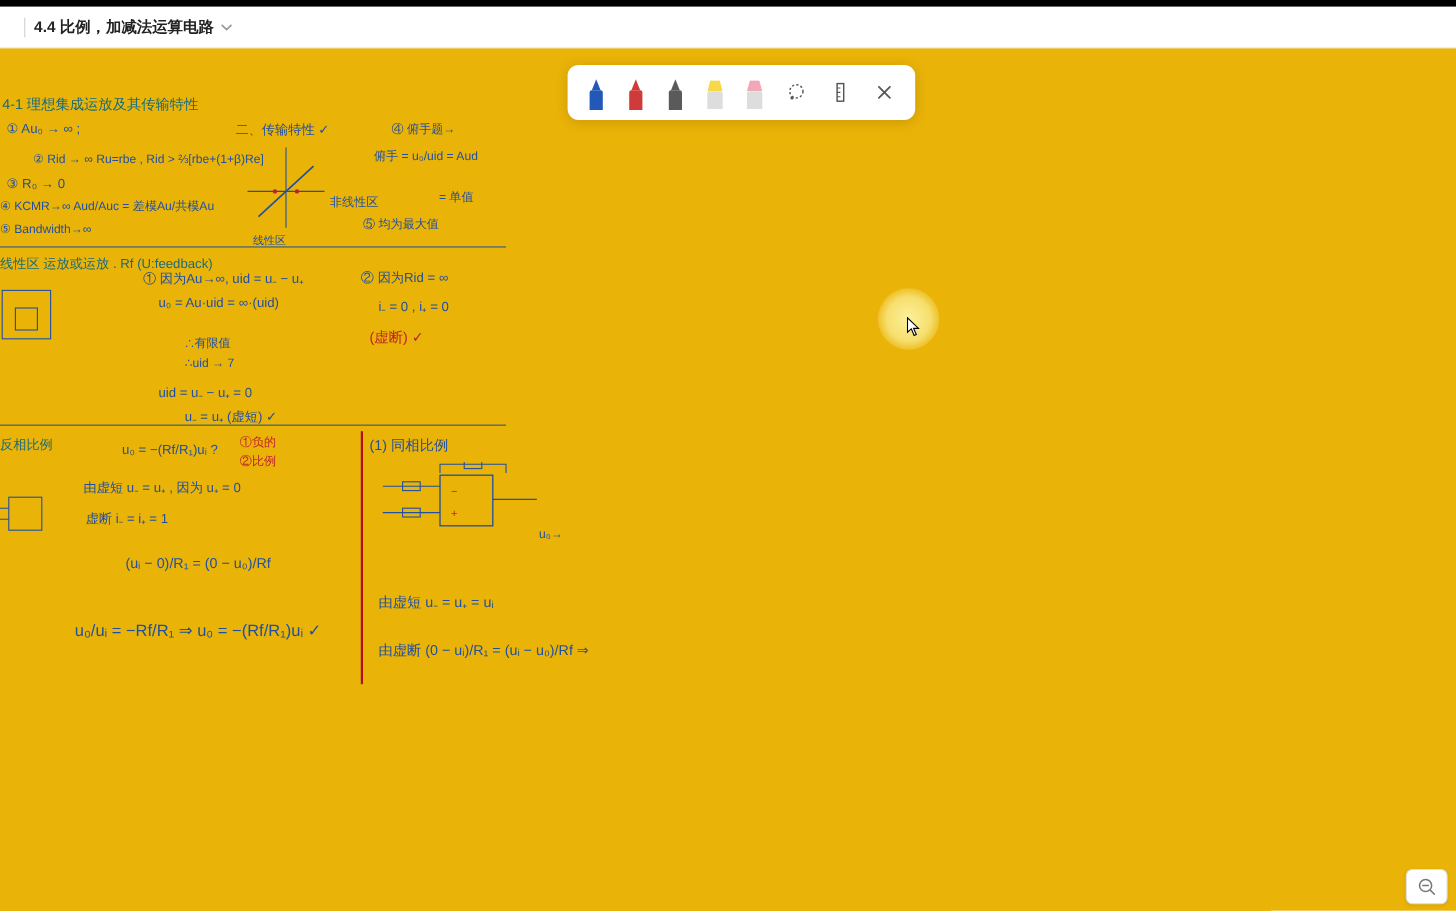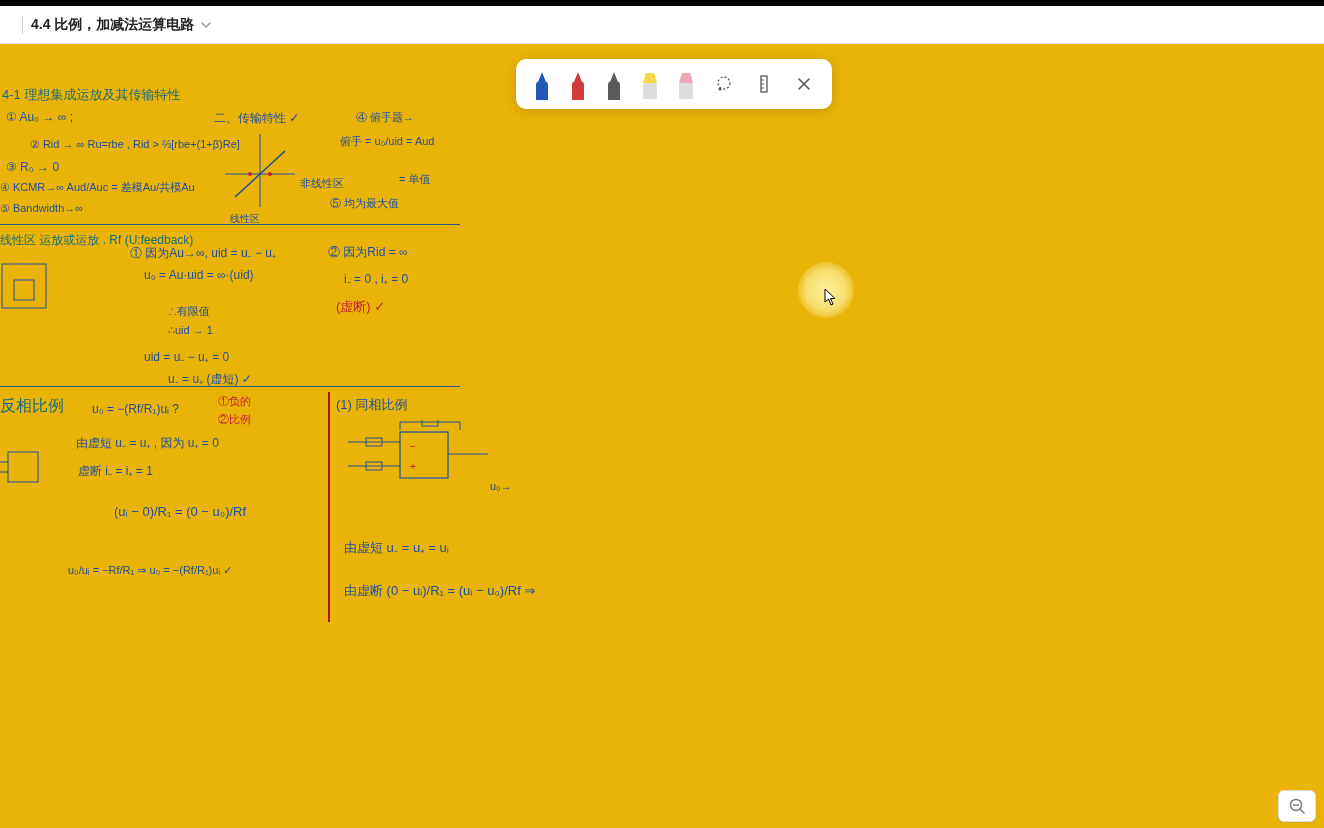--- a/index.html
+++ b/index.html
@@ -228,42 +228,42 @@
         <circle cx="30" cy="45" r="2" fill="#c02030"></circle>
         <circle cx="50" cy="45" r="2" fill="#c02030"></circle>
       </svg>
 
     <div class="hr-line" style="left:0; top:180px; width:460px;"></div>
 
     <span class="handwritten teal-ink" style="left:0px; top:188px; font-size:12px;">线性区 运放或运放 . Rf (U:feedback)</span>
     <span class="handwritten blue-ink" style="left:130px; top:200px;">① 因为Au→∞,  uid = u₋ − u₊</span>
     <span class="handwritten blue-ink" style="left:144px; top:224px;">u₀ = Au·uid = ∞·(uid)</span>
     <span class="handwritten blue-ink" style="left:168px; top:260px; font-size:11px;">∴有限值</span>
-    <span class="handwritten blue-ink" style="left:168px; top:280px; font-size:11px;">∴uid → 1</span>
+    <span class="handwritten blue-ink" style="left:168px; top:280px; font-size:11px;">∴uid → 7</span>
     <span class="handwritten blue-ink" style="left:144px; top:304px;">uid = u₋ − u₊ = 0</span>
     <span class="handwritten blue-ink" style="left:168px; top:326px;">u₋ = u₊  (虚短) ✓</span>
     <span class="handwritten blue-ink" style="left:328px; top:200px;">② 因为Rid = ∞</span>
     <span class="handwritten blue-ink" style="left:344px; top:226px;">i₋ = 0 , i₊ = 0</span>
     <span class="handwritten red-ink" style="left:336px; top:254px; font-size:13px;">(虚断) ✓</span>
 
     <svg style="position:absolute; left:0; top:218px;" width="54" height="62">
         <rect x="2" y="2" width="44" height="44" stroke="#2050a0" fill="none" stroke-width="1"></rect>
         <rect x="14" y="18" width="20" height="20" stroke="#2050a0" fill="none" stroke-width="1"></rect>
       </svg>
 
     <div class="hr-line" style="left:0; top:342px; width:460px;"></div>
 
-    <span class="handwritten teal-ink" style="left:0px; top:352px; font-size:16px;">反相比例</span>
+    <span class="handwritten teal-ink" style="left:0px; top:352px; font-size:12px;">反相比例</span>
     <span class="handwritten red-ink" style="left:218px; top:350px; font-size:11px;">①负的</span>
     <span class="handwritten red-ink" style="left:218px; top:368px; font-size:11px;text-align:right;">②比例</span>
-    <span class="handwritten blue-ink" style="left:92px; top:358px;">u₀ = −(Rf/R₁)uᵢ ?</span>
+    <span class="handwritten blue-ink" style="left:111px; top:358px;">u₀ = −(Rf/R₁)uᵢ ?</span>
     <span class="handwritten blue-ink" style="left:76px; top:390px;">由虚短 u₋ = u₊ , 因为 u₊ = 0</span>
     <span class="handwritten blue-ink" style="left:78px; top:418px;">虚断 i₋ = i₊ = 1</span>
     <span class="handwritten blue-ink" style="left:68px; top:460px; font-size:13px;margin-left:46px;">(uᵢ − 0)/R₁ = (0 − u₀)/Rf</span>
-    <span class="handwritten blue-ink" style="left:68px; top:520px; font-size:11px;">u₀/uᵢ = −Rf/R₁  ⇒  u₀ = −(Rf/R₁)uᵢ ✓</span>
+    <span class="handwritten blue-ink" style="left:68px; top:520px; font-size:15px;">u₀/uᵢ = −Rf/R₁  ⇒  u₀ = −(Rf/R₁)uᵢ ✓</span>
     <svg style="position:absolute; left:0; top:400px;" width="50" height="80">
         <rect x="8" y="8" width="30" height="30" stroke="#2050a0" fill="none" stroke-width="1"></rect>
         <line x1="0" y1="18" x2="8" y2="18" stroke="#2050a0"></line>
         <line x1="0" y1="28" x2="8" y2="28" stroke="#2050a0"></line>
       </svg>
 
     <div class="vr-line" style="left:328px; top:348px; height:230px;"></div>
 
     <span class="handwritten blue-ink" style="left:336px; top:352px; font-size:13px;">(1) 同相比例</span>
     <svg style="position:absolute; left:340px; top:376px;" width="160" height="82">

